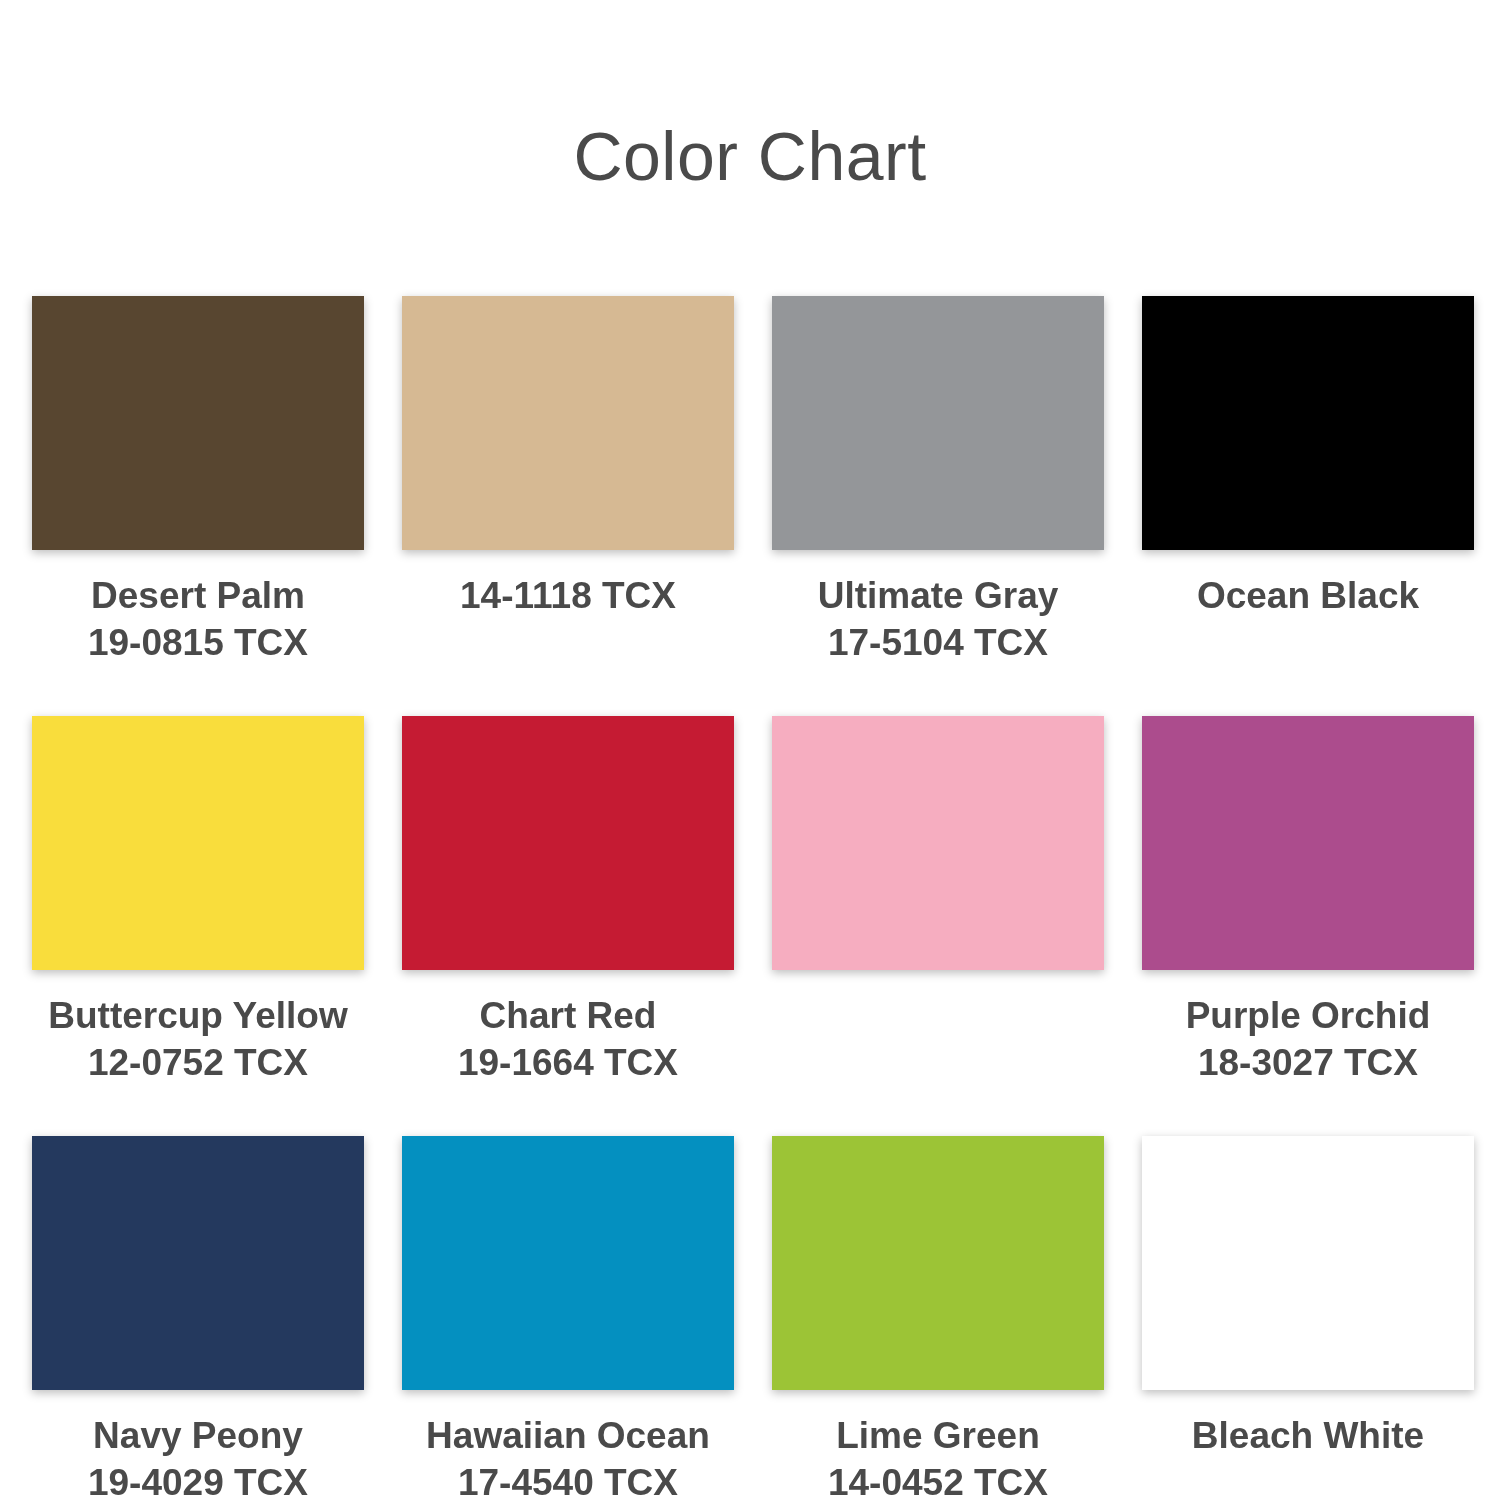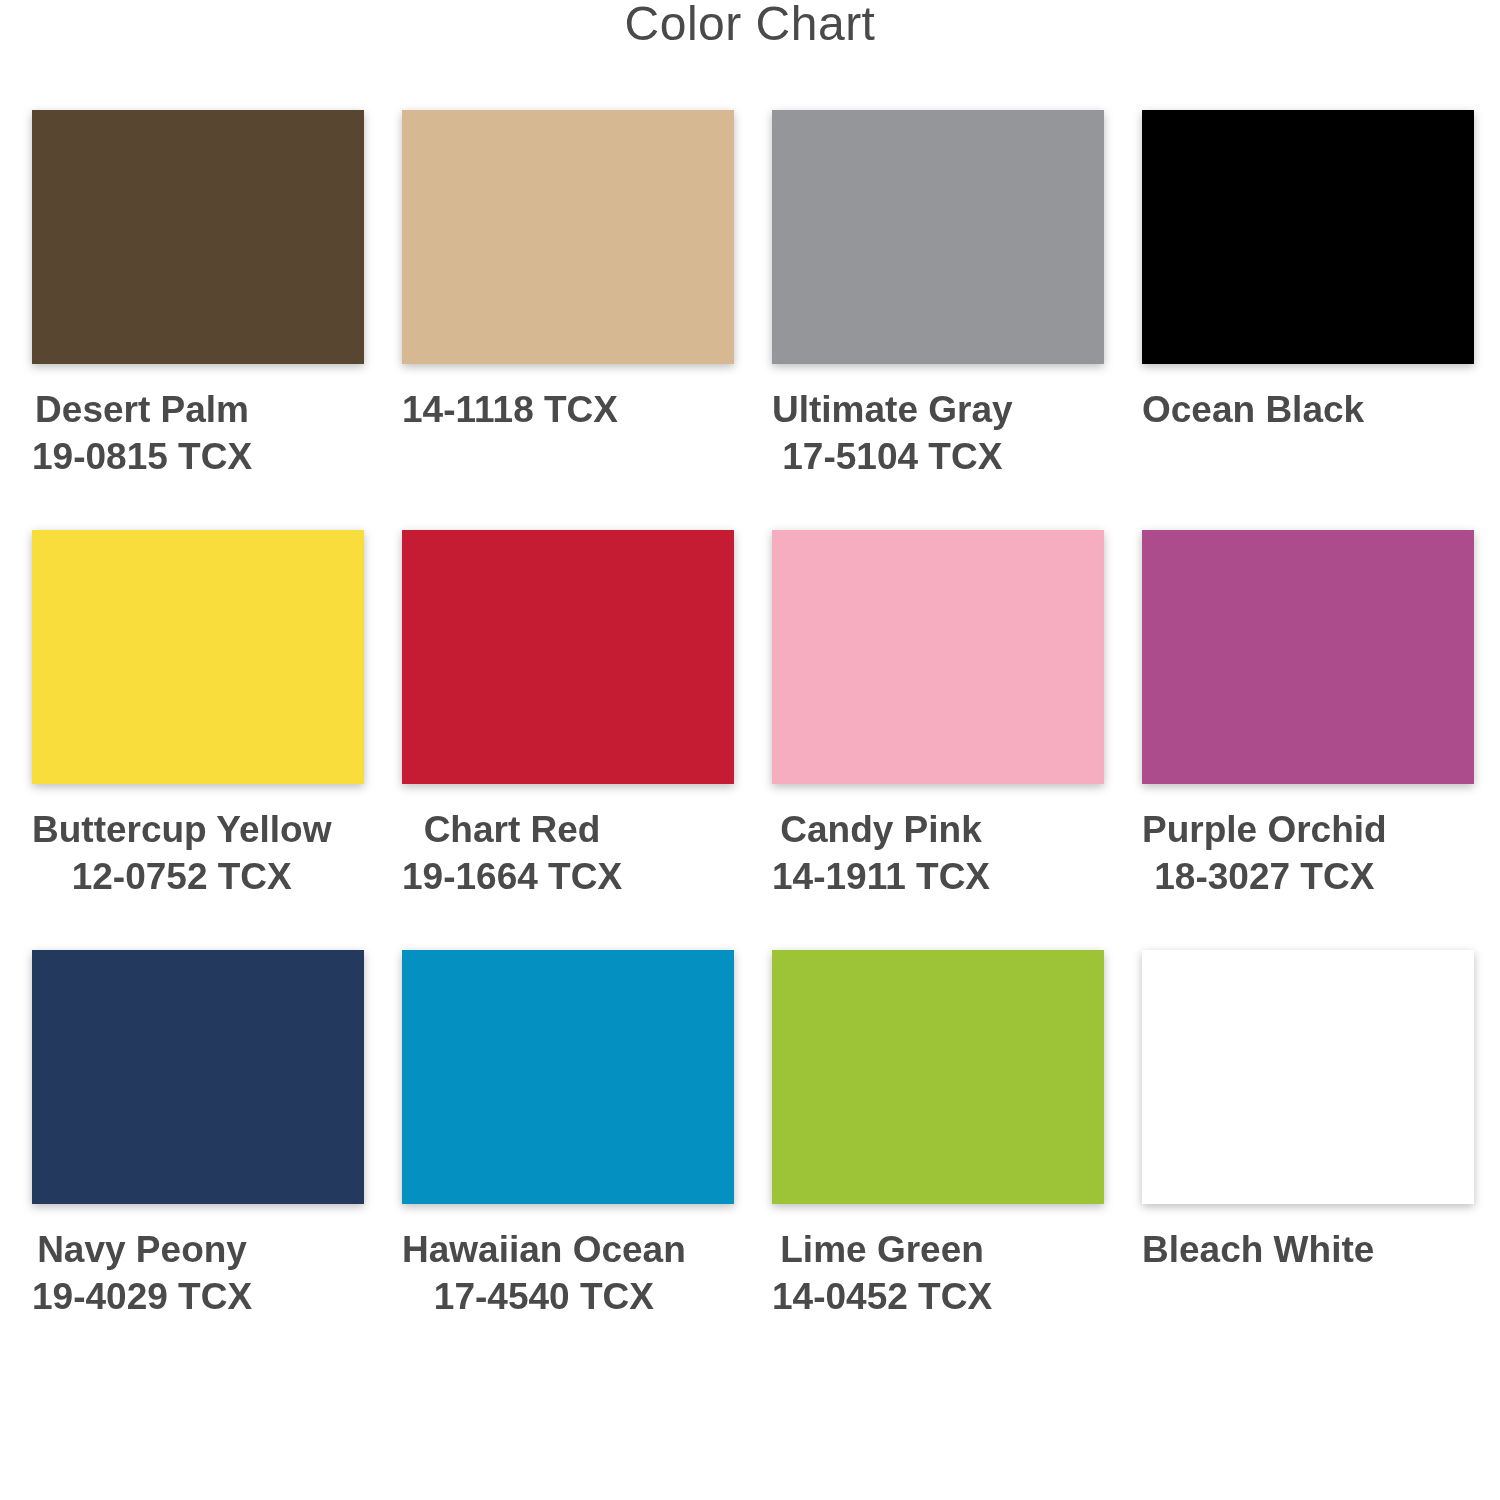--- a/index.html
+++ b/index.html
@@ -19,41 +19,43 @@
     width: 1500px;
     height: 1500px;
     box-sizing: border-box;
     display: flex;
     flex-direction: column;
     align-items: center;
   }
 
   .chart-title {
     margin: 0;
-    font-size: 48px;
+    padding-top: 122px;
+    font-size: 68px;
     font-weight: 400;
     letter-spacing: 0.5px;
     color: #4a4a4a;
     line-height: 1;
   }
 
   .swatch-grid {
     margin-top: 62px;
     width: 1436px;
     display: grid;
     grid-template-columns: repeat(4, 1fr);
     grid-template-rows: repeat(3, 420px);
     column-gap: 38px;
     row-gap: 0;
   }
 
   .swatch-cell {
     display: flex;
     flex-direction: column;
-    align-items: flex-start;
+    align-items: center;
+    margin-top: 44px;
   }
 
   .swatch-chip {
     width: 332px;
     height: 254px;
     box-shadow: 0 3px 9px rgba(0, 0, 0, 0.26);
   }
 
   .swatch-caption {
     margin-top: 22px;
@@ -123,24 +125,20 @@
       </div>
       <div class="swatch-cell">
         <div class="swatch-chip" style="background-color: rgb(197, 27, 51);"></div>
         <div class="swatch-caption">
           <span class="swatch-name">Chart Red</span>
           <span class="swatch-code">19-1664 TCX</span>
         </div>
       </div>
       <div class="swatch-cell">
         <div class="swatch-chip" style="background-color: rgb(246, 173, 192);"></div>
-        <div class="swatch-caption">
-          <span class="swatch-name">Candy Pink</span>
-          <span class="swatch-code">14-1911 TCX</span>
-        </div>
       </div>
       <div class="swatch-cell">
         <div class="swatch-chip" style="background-color: rgb(172, 76, 141);"></div>
         <div class="swatch-caption">
           <span class="swatch-name">Purple Orchid</span>
           <span class="swatch-code">18-3027 TCX</span>
         </div>
       </div>
       <div class="swatch-cell">
         <div class="swatch-chip" style="background-color: rgb(36, 57, 94);"></div>

